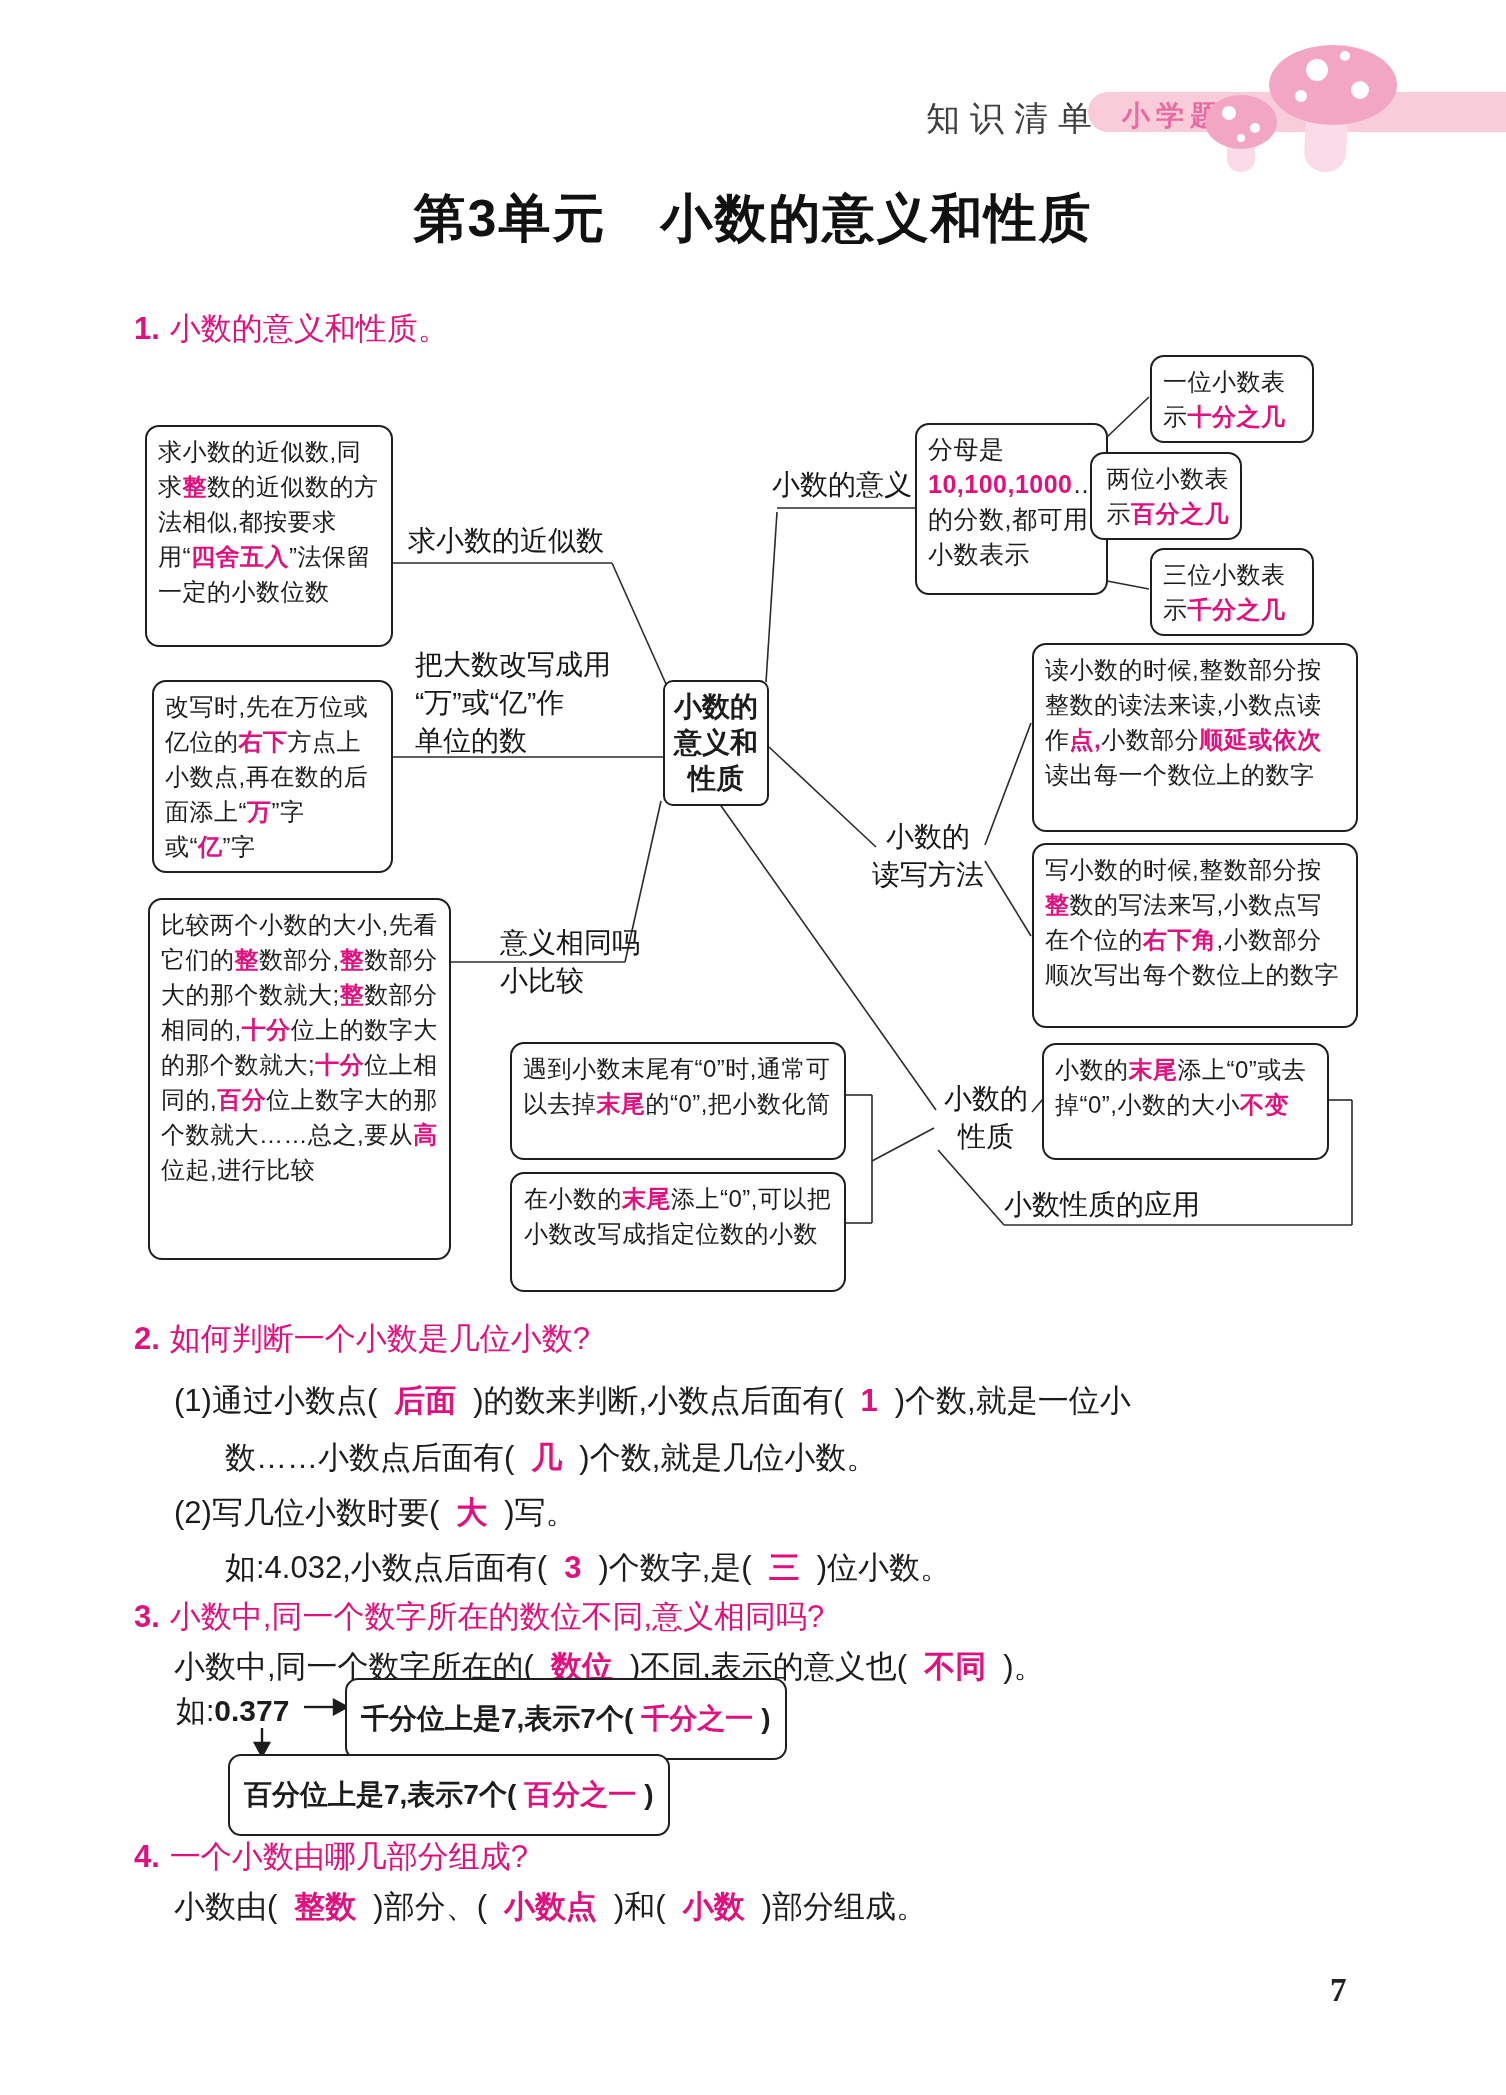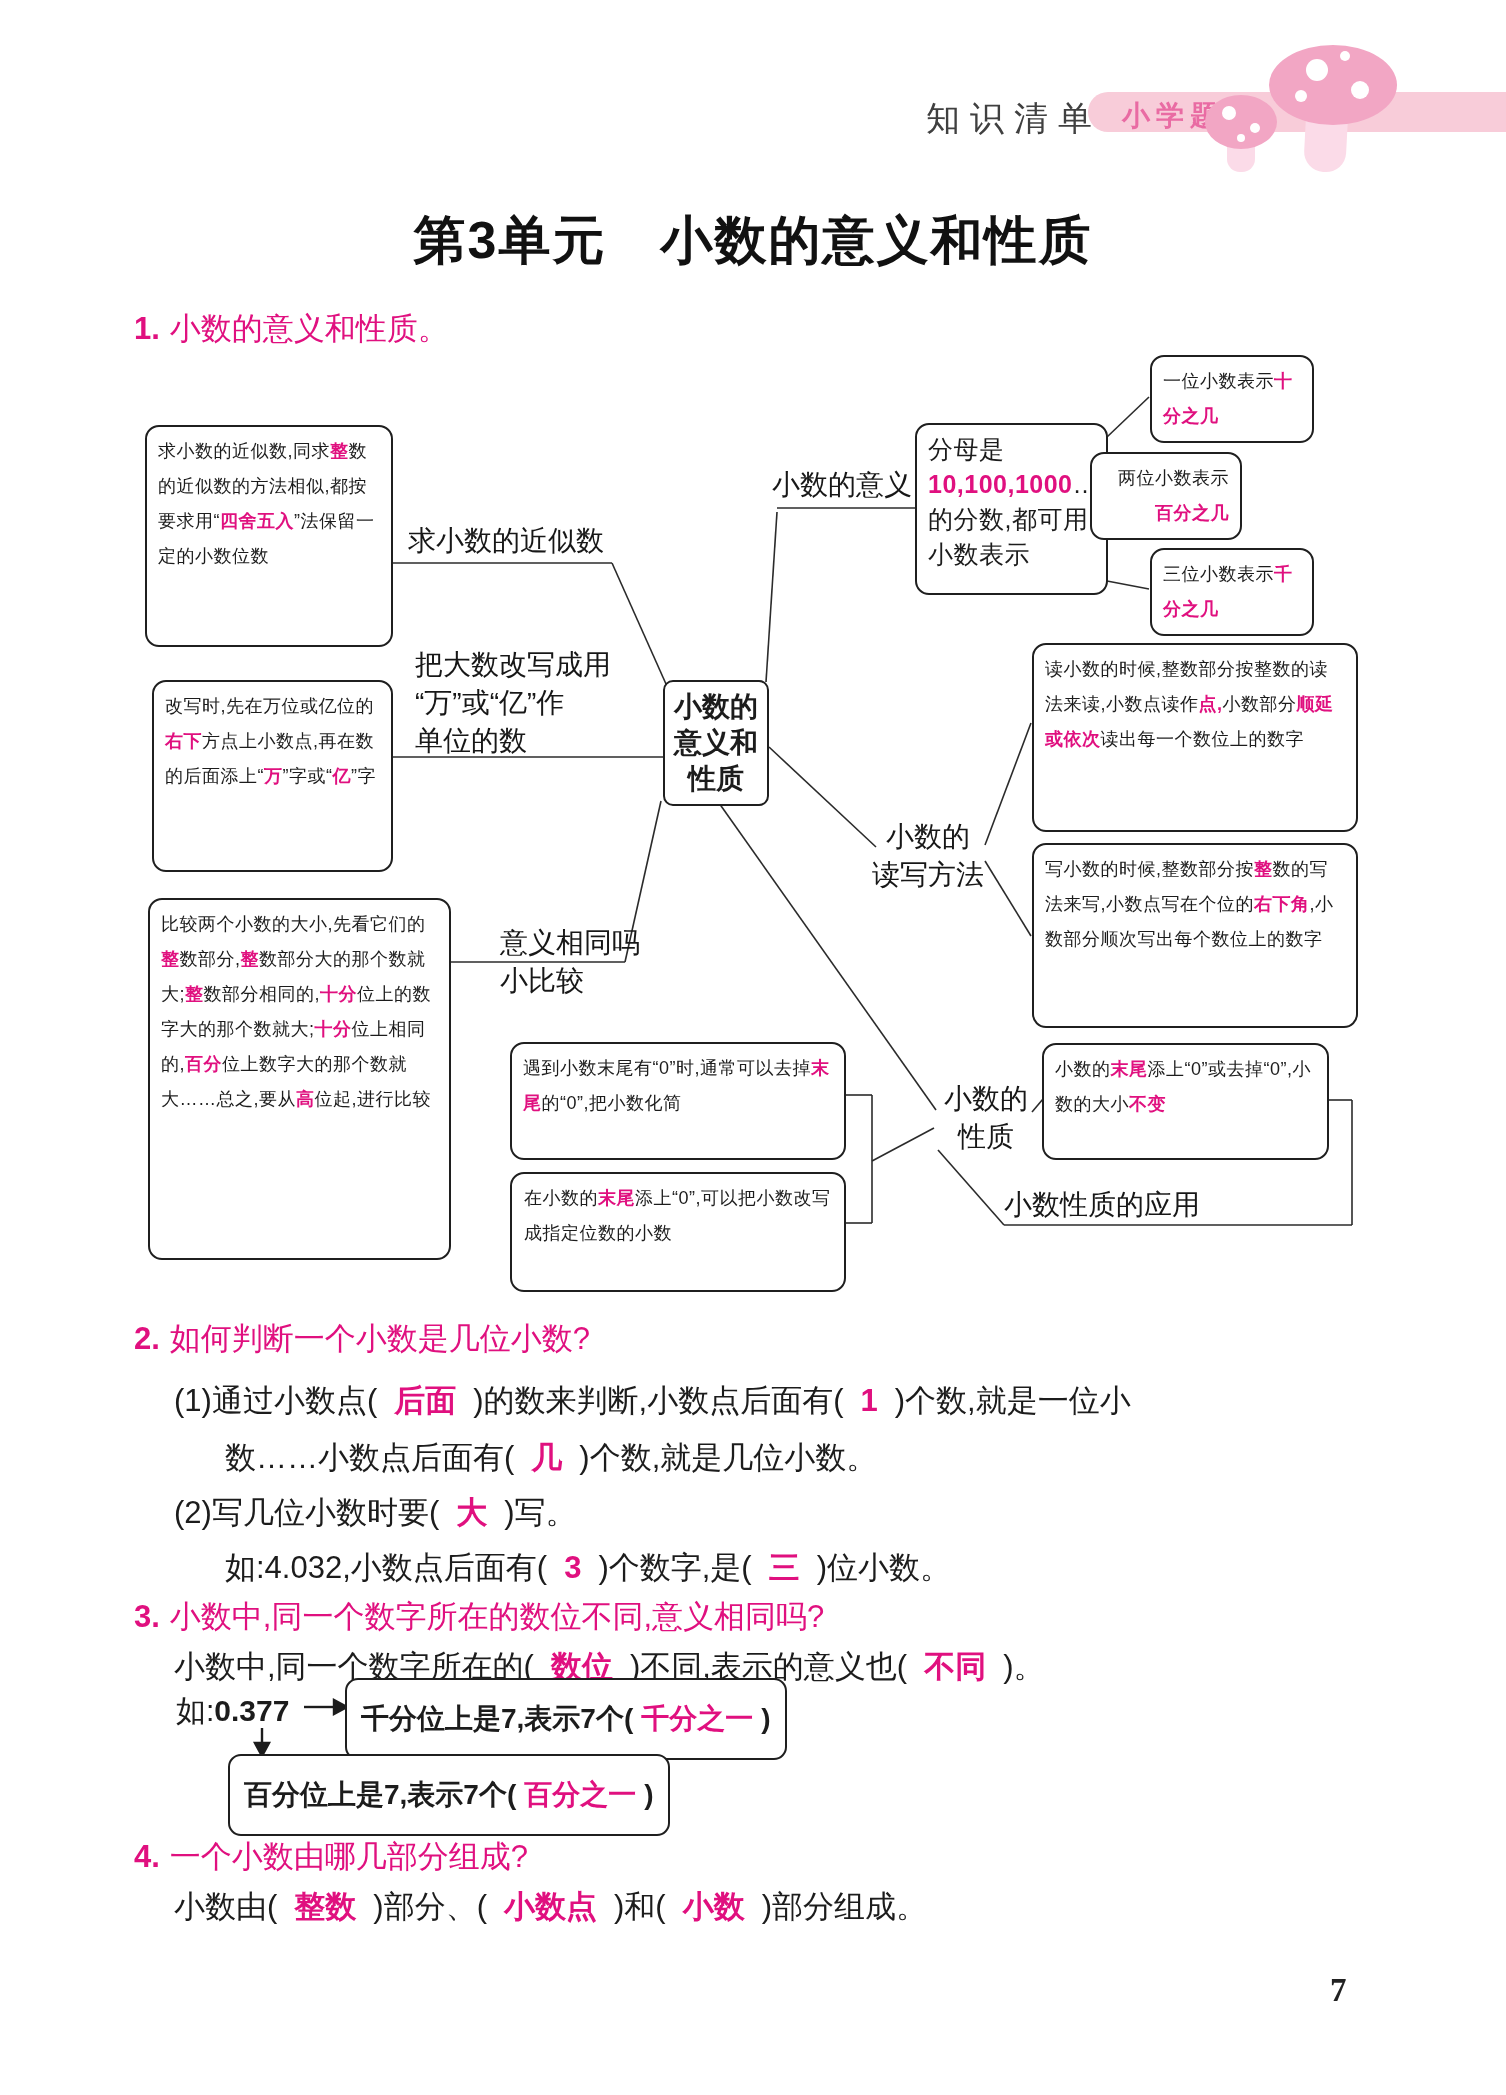--- a/index.html
+++ b/index.html
@@ -8,31 +8,31 @@
   .abs{position:absolute;}
   
   .breadcrumb{position:absolute;left:926px;top:96px;font-family:"Liberation Serif",serif;
               font-size:34px;letter-spacing:10px;color:#404040;}
   .badge-bar{position:absolute;left:1088px;top:92px;width:418px;height:40px;
              background:var(--badge_bg);border-radius:20px 0 0 20px;}
   .badge-text{position:absolute;left:1122px;top:97px;font-size:28px;font-weight:700;
               letter-spacing:6px;color:var(--badge_text);}
   
   .page-title{position:absolute;left:0;top:184px;width:100%;text-align:center;
-              font-size:52px;font-weight:700;letter-spacing:2px;color:#111;margin-top:22px;}
+              font-size:52px;font-weight:700;letter-spacing:2px;color:#111;}
   
   .qhead{position:absolute;color:var(--accent);font-size:31px;white-space:nowrap;}
   .qhead .qnum{font-weight:700;margin-right:10px;}
   .bline{position:absolute;font-size:31px;line-height:42px;color:#1c1c1c;white-space:nowrap;}
   .ans{color:var(--accent);font-weight:700;margin:0 17px;}
   .hl{color:var(--accent);font-weight:700;}
   .bold{font-weight:700;}
   
   .mbox{position:absolute;border:2px solid #1f1f1f;border-radius:14px;background:#fff;
-        padding:7px 11px;font-size:18px;line-height:35px;box-sizing:border-box;letter-spacing:0.5px;}
+        padding:7px 11px;font-size:24px;line-height:35px;box-sizing:border-box;letter-spacing:0.5px;}
   .mcenter{position:absolute;border:2px solid #1f1f1f;border-radius:10px;background:#fff;
            padding:7px 6px;font-size:28px;line-height:36px;font-weight:700;text-align:center;
            white-space:pre-line;box-sizing:border-box;}
   .mlabel{position:absolute;font-size:28px;line-height:38px;white-space:pre-line;color:#171717;}
   .mlabel.center{text-align:center;}
   .ex-box{position:absolute;border:2px solid #1f1f1f;border-radius:13px;background:#fff;
           padding:20px 14px;font-size:28px;font-weight:700;white-space:nowrap;box-sizing:border-box;}
   .ex-box .ans{margin:0 8px;}
   .page-num{position:absolute;left:1330px;top:1972px;font-family:"Liberation Serif",serif;
             font-size:33px;font-weight:700;color:#222;}

